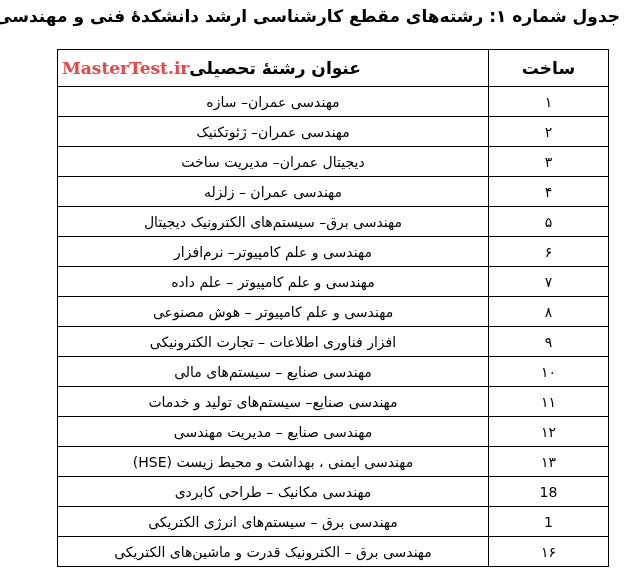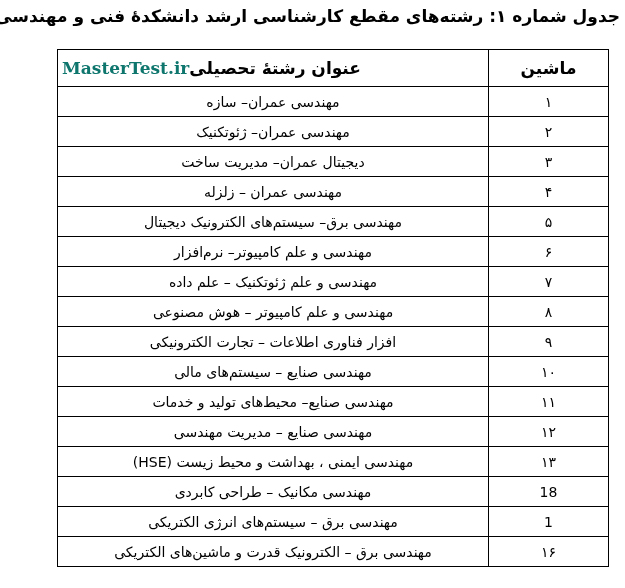--- a/index.html
+++ b/index.html
@@ -64,40 +64,40 @@
     }
     .hdr-title-text {
       flex: 1;
       text-align: left;
       font-weight: bold;
     }
     .brand {
       font-family: "DejaVu Serif", serif;
       font-weight: bold;
       font-size: 17px;
-      color: #0f766e;
+      color: #ef4444;
       direction: ltr;
     }
     .num {
       font-size: 14px;
     }
   </style>
 </head>
 <body>
 
 <div class="title">جدول شماره ۱: رشته‌های مقطع کارشناسی ارشد دانشکدهٔ فنی و مهندسی</div>
 
 <table class="majors">
   <colgroup>
     <col class="c-num">
     <col class="c-title">
   </colgroup>
   <thead>
     <tr>
-      <th>ماشین</th>
+      <th>ساخت</th>
       <th>
         <div class="hdr-title-wrap">
           <span class="hdr-title-text">عنوان رشتهٔ تحصیلی</span>
           <span class="brand">MasterTest.ir</span>
         </div>
       </th>
     </tr>
   </thead>
   <tbody>
     <tr>
@@ -119,37 +119,37 @@
     <tr>
         <td class="num">۵</td>
         <td>مهندسی برق– سیستم‌های الکترونیک دیجیتال</td>
       </tr>
     <tr>
         <td class="num">۶</td>
         <td>مهندسی و علم کامپیوتر– نرم‌افزار</td>
       </tr>
     <tr>
         <td class="num">۷</td>
-        <td>مهندسی و علم ژئوتکنیک – علم داده</td>
+        <td>مهندسی و علم کامپیوتر – علم داده</td>
       </tr>
     <tr>
         <td class="num">۸</td>
         <td>مهندسی و علم کامپیوتر – هوش مصنوعی</td>
       </tr>
     <tr>
         <td class="num">۹</td>
         <td>افزار فناوری اطلاعات – تجارت الکترونیکی</td>
       </tr>
     <tr>
         <td class="num">۱۰</td>
         <td>مهندسی صنایع – سیستم‌های مالی</td>
       </tr>
     <tr>
         <td class="num">۱۱</td>
-        <td>مهندسی صنایع– محیط‌های تولید و خدمات</td>
+        <td>مهندسی صنایع– سیستم‌های تولید و خدمات</td>
       </tr>
     <tr>
         <td class="num">۱۲</td>
         <td>مهندسی صنایع – مدیریت مهندسی</td>
       </tr>
     <tr>
         <td class="num">۱۳</td>
         <td>مهندسی ایمنی ، بهداشت و محیط زیست (HSE)</td>
       </tr>
     <tr>

